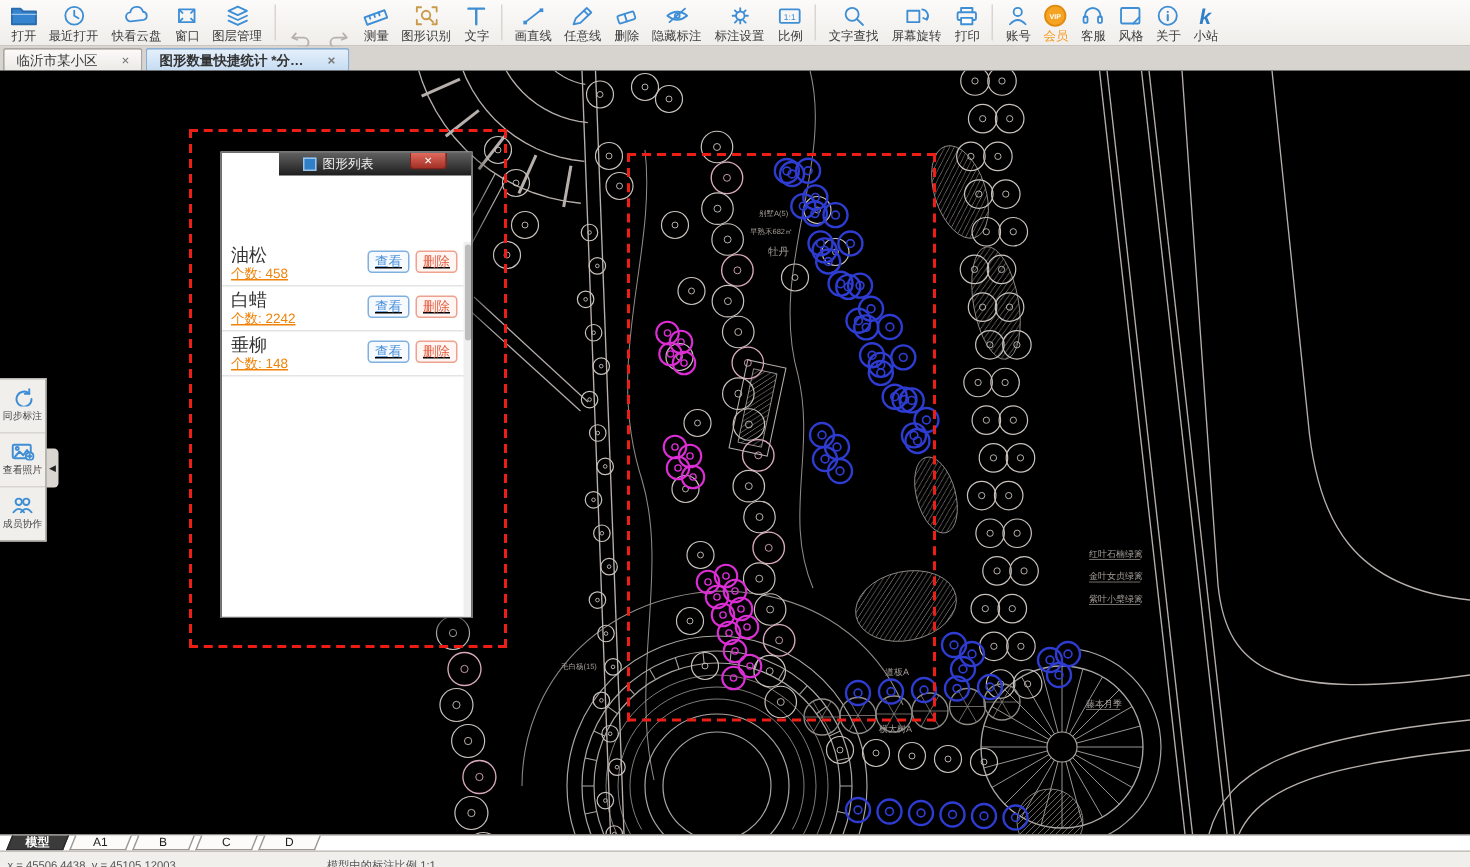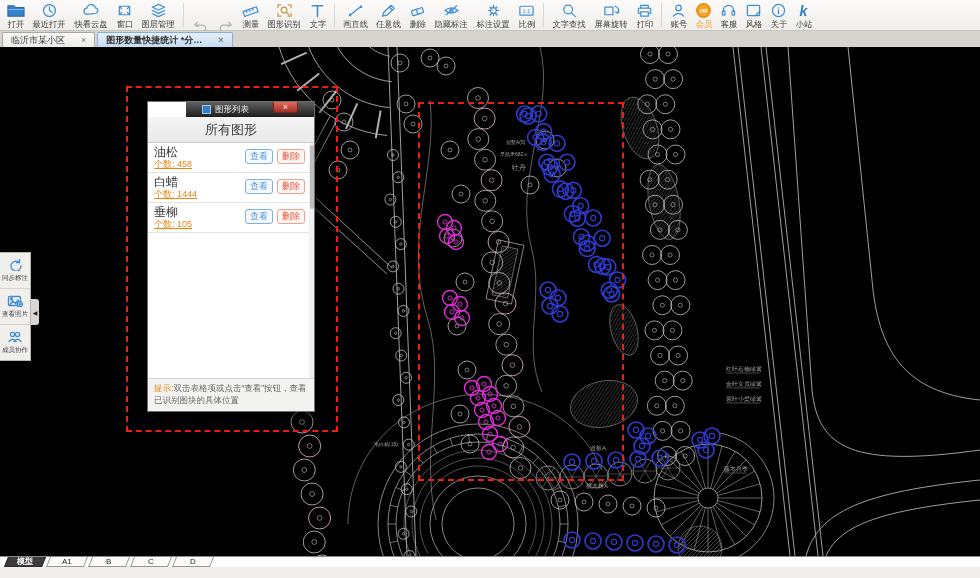--- a/index.html
+++ b/index.html
@@ -46,26 +46,26 @@
     display:flex;flex-direction:column;box-sizing:border-box;}
   .dlg-title{height:15px;flex:none;background:linear-gradient(#606060,#1d1d1d);
     display:flex;align-items:center;padding:0 16px;gap:4px;margin-left:38px;}
   .dlg-ico{width:9px;height:9px;flex:none;background:#2f7fc9;border:1px solid #9cc4e8;box-sizing:border-box;}
   .dlg-title-text{color:#eee;font-size:8.5px;flex:1;line-height:1;}
   .dlg-close{width:25px;height:11px;flex:none;margin-top:-4px;text-align:center;
     background:linear-gradient(#e2695d,#a33126);border:1px solid #7e241c;border-top:none;
     border-radius:0 0 3px 3px;color:#fff;font-size:9px;line-height:10px;cursor:pointer;box-sizing:border-box;}
   .dlg-header{height:25px;flex:none;line-height:25px;text-align:center;font-size:13px;color:#3c3c3c;
     background:linear-gradient(#f4f4f4,#e9e9e9);border-bottom:1px solid #cfcfcf;}
-  .dlg-list{flex:1;position:relative;background:#fff;overflow:hidden;}
+  .dlg-list{flex:1;position:relative;background:#fff;overflow:hidden;margin-top:44px;}
   .dlg-row{height:30px;border-bottom:1px solid #e4e4e4;position:relative;
     padding:2px 6px;box-sizing:border-box;cursor:pointer;}
   .dlg-row .nm{font-size:12px;color:#333;line-height:14px;}
   .dlg-row .ct{font-size:9px;color:#f0830a;line-height:11px;text-decoration:underline;}
-  .dlg-row .btns{position:absolute;right:9px;top:6px;display:flex;gap:4px;}
+  .dlg-row .btns{position:absolute;right:9px;top:6px;display:flex;gap:4px;text-decoration:underline;}
   .btn-view{font-size:9px;color:#4a90d9;border:1px solid #7fb0e0;background:#f6faff;
     border-radius:3px;padding:2px 4px;line-height:9px;cursor:pointer;}
   .btn-del{font-size:9px;color:#e25a3c;border:1px solid #eda18e;background:#fff6f4;
     border-radius:3px;padding:2px 4px;line-height:9px;cursor:pointer;}
   .dlg-scroll{position:absolute;right:0;top:0;width:5px;height:100%;background:#efefef;}
   .dlg-scroll .thumb{position:absolute;top:2px;left:0.5px;width:4px;height:64px;background:#bdbdbd;border-radius:2px;}
   .dlg-hint{flex:none;background:#f3f3f1;border-top:1px solid #d8d8d6;font-size:8.5px;color:#666;
     padding:3px 6px 4px;line-height:1.5;}
   .dlg-hint b{color:#f0830a;font-weight:normal;}
 
@@ -816,52 +816,48 @@
     <div id="rect-dialog-highlight" class="red-dash"></div>
     <div id="rect-region-highlight" class="red-dash"></div>
 
 
     <div id="dialog">
       <div class="dlg-title">
         <span class="dlg-ico"></span>
         <span class="dlg-title-text">图形列表</span>
         <span class="dlg-close">×</span>
       </div>
-      <div class="dlg-header">所有图形</div>
       <div class="dlg-list">
         <div class="dlg-row">
             <div class="nm">油松</div>
             <div class="ct">个数: 458</div>
             <div class="btns">
               <span class="btn-view">查看</span>
               <span class="btn-del">删除</span>
             </div>
           </div>
           <div class="dlg-row">
             <div class="nm">白蜡</div>
-            <div class="ct">个数: 1444</div>
+            <div class="ct">个数: 2242</div>
             <div class="btns">
               <span class="btn-view">查看</span>
               <span class="btn-del">删除</span>
             </div>
           </div>
           <div class="dlg-row">
             <div class="nm">垂柳</div>
-            <div class="ct">个数: 105</div>
+            <div class="ct">个数: 148</div>
             <div class="btns">
               <span class="btn-view">查看</span>
               <span class="btn-del">删除</span>
             </div>
           </div>
           <div class="dlg-scroll">
             <div class="thumb"></div>
           </div>
-      </div>
-      <div class="dlg-hint">
-        <b>提示:</b><span>双击表格项或点击“查看”按钮，查看已识别图块的具体位置</span>
       </div>
     </div>
 
     <div id="side-tools">
         <div class="side-btn">
           <svg viewBox="0 0 16 13" fill="none" stroke="currentColor" stroke-width="1.3" stroke-linecap="round" stroke-linejoin="round">
             <path d="M12.5 4.5 a5 5 0 1 0 1.5 3.5"></path>
             <path d="M12.5 1.5 v3 h-3"></path>
           </svg>
           <span class="lbl">同步标注</span>
@@ -900,13 +896,17 @@
         <span>B</span>
       </div>
       <div class="sheet-tab">
         <span>C</span>
       </div>
       <div class="sheet-tab">
         <span>D</span>
       </div>
     </div>
 
+  <div id="statusbar">
+    <span class="coords">x = 45506.4438, y = 45105.12003</span>
+    <span class="scale">模型中的标注比例 1:1</span>
+  </div>
 </div>
 
 </body></html>

